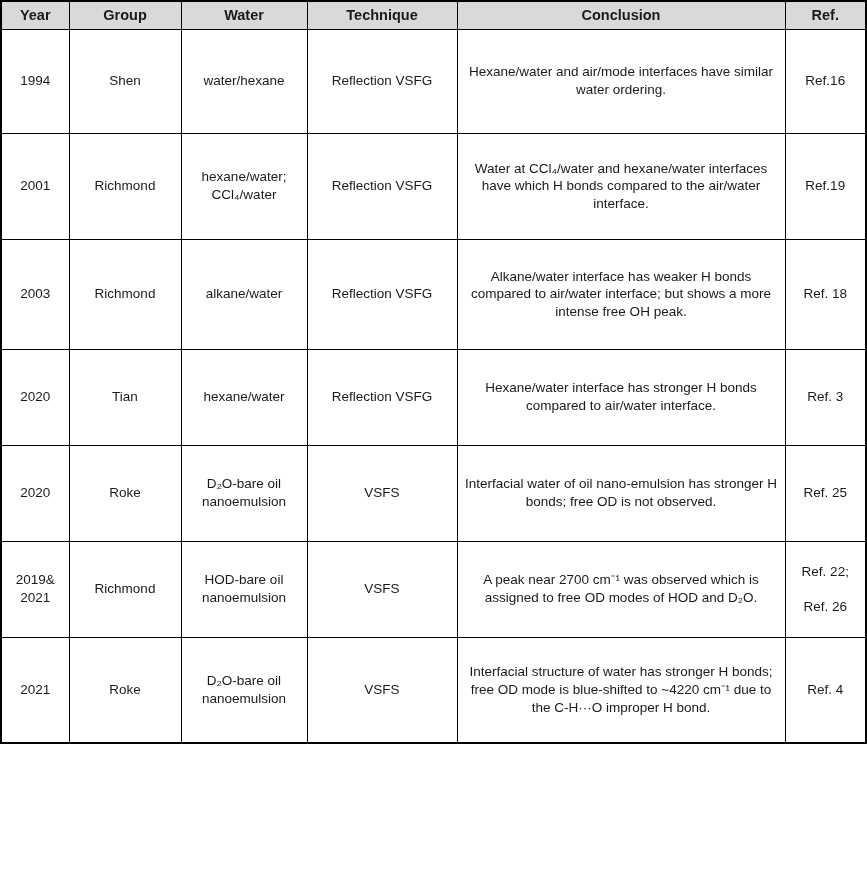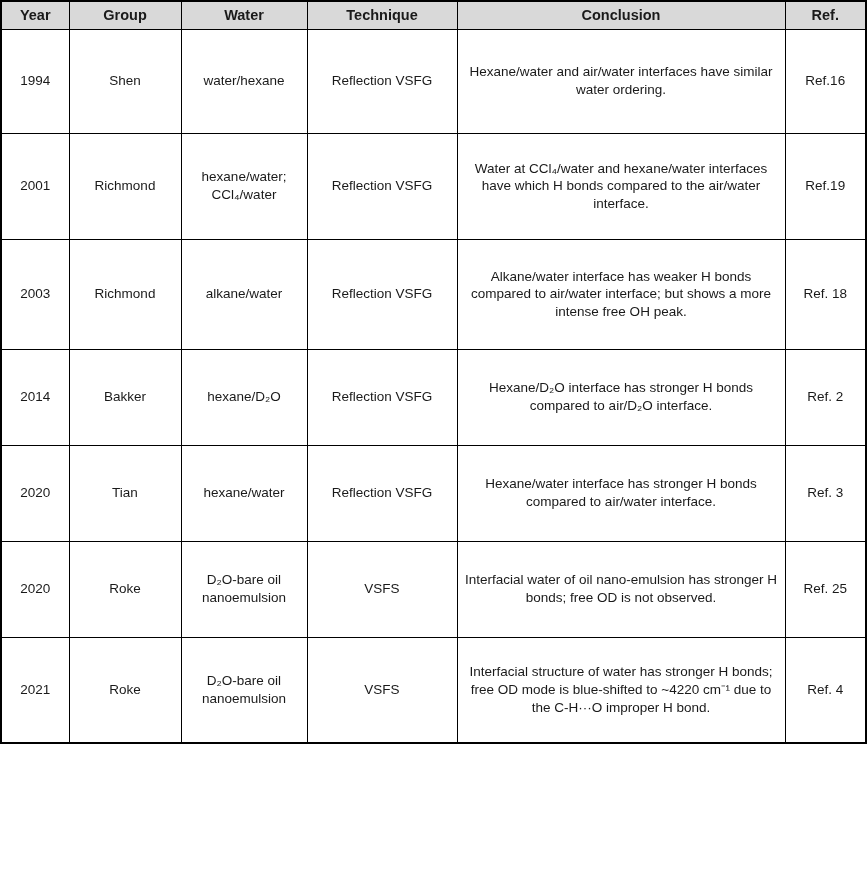--- a/index.html
+++ b/index.html
@@ -77,66 +77,70 @@
         <th>Conclusion</th>
         <th>Ref.</th>
       </tr>
     </thead>
     <tbody>
       <tr>
         <td class="c-year">1994</td>
         <td class="c-group">Shen</td>
         <td class="c-sample">water/hexane</td>
         <td class="c-technique">Reflection VSFG</td>
-        <td class="c-conclusion">Hexane/water and air/water interfaces have similar water ordering.</td>
+        <td class="c-conclusion">Hexane/water and air/mode interfaces have similar water ordering.</td>
         <td class="c-ref">Ref.16</td>
       </tr>
       <tr>
         <td class="c-year">2001</td>
         <td class="c-group">Richmond</td>
         <td class="c-sample">hexane/water;
 CCl₄/water</td>
         <td class="c-technique">Reflection VSFG</td>
         <td class="c-conclusion">Water at CCl₄/water and hexane/water interfaces have which H bonds compared to the air/water interface.</td>
         <td class="c-ref">Ref.19</td>
       </tr>
       <tr>
         <td class="c-year">2003</td>
         <td class="c-group">Richmond</td>
         <td class="c-sample">alkane/water</td>
         <td class="c-technique">Reflection VSFG</td>
         <td class="c-conclusion">Alkane/water interface has weaker H bonds compared to air/water interface; but shows a more intense free OH peak.</td>
         <td class="c-ref">Ref. 18</td>
       </tr>
       <tr>
-        <td class="c-year">2014</td>
-        <td class="c-group">Bakker</td>
-        <td class="c-sample">hexane/D₂O</td>
-        <td class="c-technique">Reflection VSFG</td>
-        <td class="c-conclusion">Hexane/D₂O interface has stronger H bonds compared to air/D₂O interface.</td>
-        <td class="c-ref">Ref. 2</td>
-      </tr>
-      <tr>
         <td class="c-year">2020</td>
         <td class="c-group">Tian</td>
         <td class="c-sample">hexane/water</td>
         <td class="c-technique">Reflection VSFG</td>
         <td class="c-conclusion">Hexane/water interface has stronger H bonds compared to air/water interface.</td>
         <td class="c-ref">Ref. 3</td>
       </tr>
       <tr>
         <td class="c-year">2020</td>
         <td class="c-group">Roke</td>
         <td class="c-sample">D₂O-bare oil
 nanoemulsion</td>
         <td class="c-technique">VSFS</td>
         <td class="c-conclusion">Interfacial water of oil nano-emulsion has stronger H bonds; free OD is not observed.</td>
         <td class="c-ref">Ref. 25</td>
       </tr>
       <tr>
+        <td class="c-year">2019&amp;
+2021</td>
+        <td class="c-group">Richmond</td>
+        <td class="c-sample">HOD-bare oil
+nanoemulsion</td>
+        <td class="c-technique">VSFS</td>
+        <td class="c-conclusion">A peak near 2700 cm⁻¹ was observed which is assigned to free OD modes of HOD and D₂O.</td>
+        <td class="c-ref">Ref. 22;
+
+Ref. 26</td>
+      </tr>
+      <tr>
         <td class="c-year">2021</td>
         <td class="c-group">Roke</td>
         <td class="c-sample">D₂O-bare oil
 nanoemulsion</td>
         <td class="c-technique">VSFS</td>
         <td class="c-conclusion">Interfacial structure of water has stronger H bonds; free OD mode is blue-shifted to ~4220 cm⁻¹ due to the C-H···O improper H bond.</td>
         <td class="c-ref">Ref. 4</td>
       </tr>
     </tbody>
   </table>

